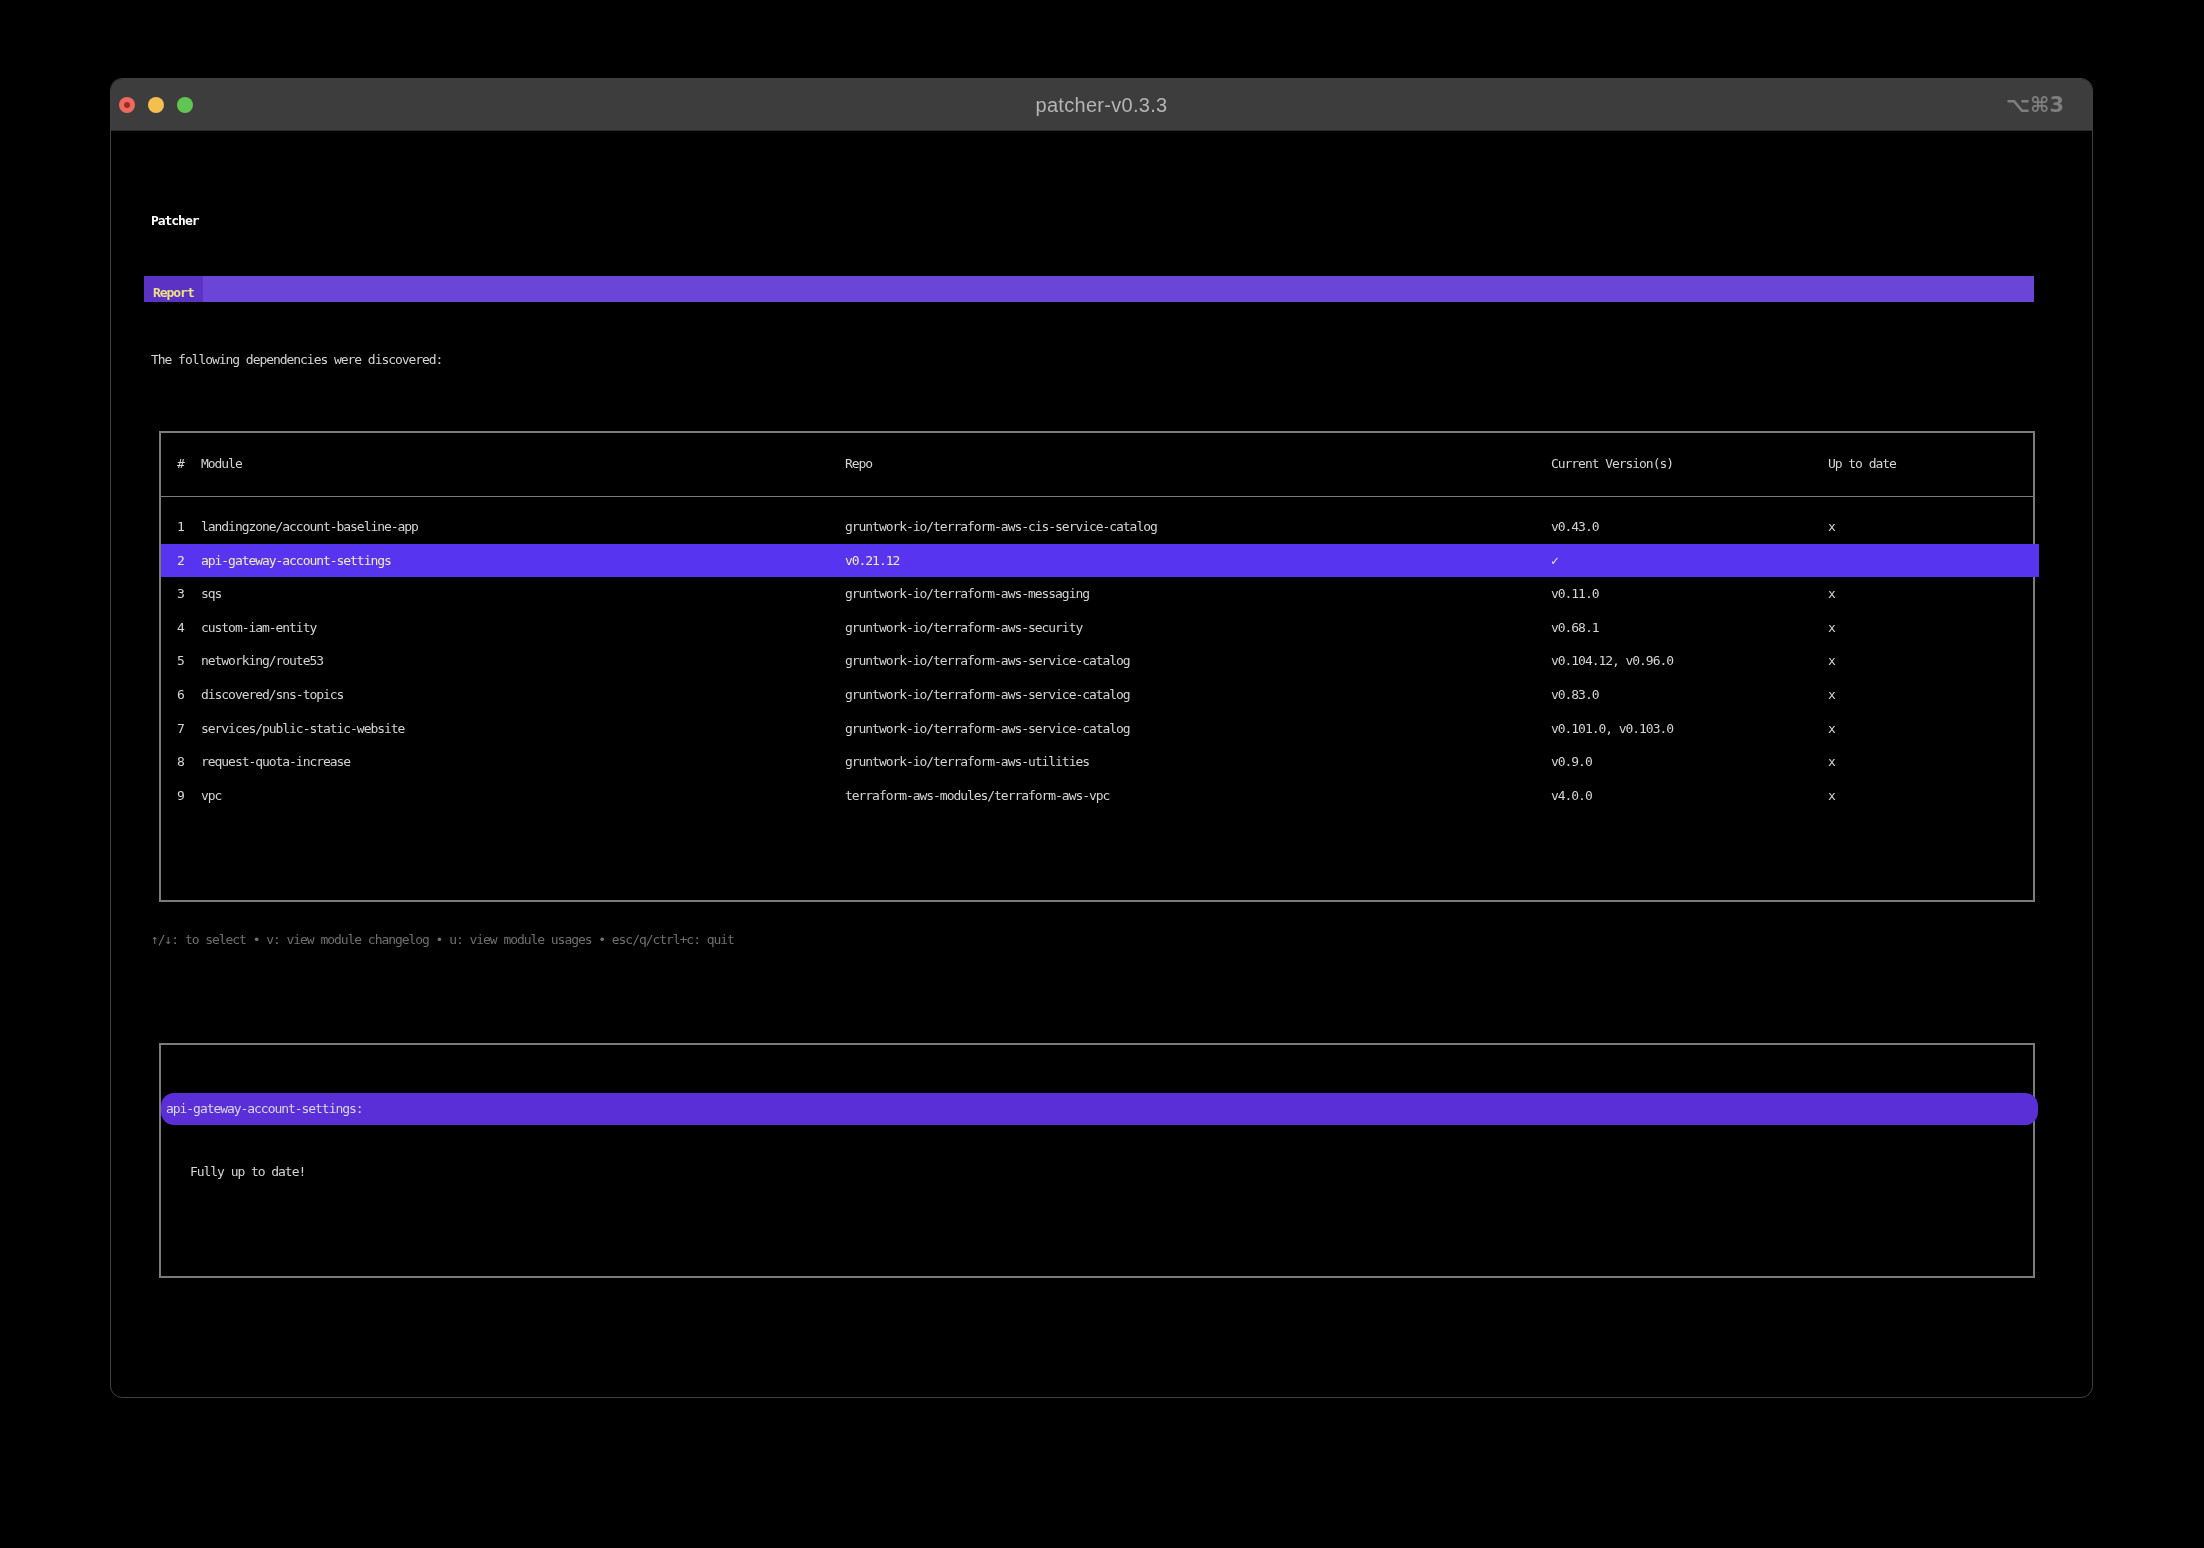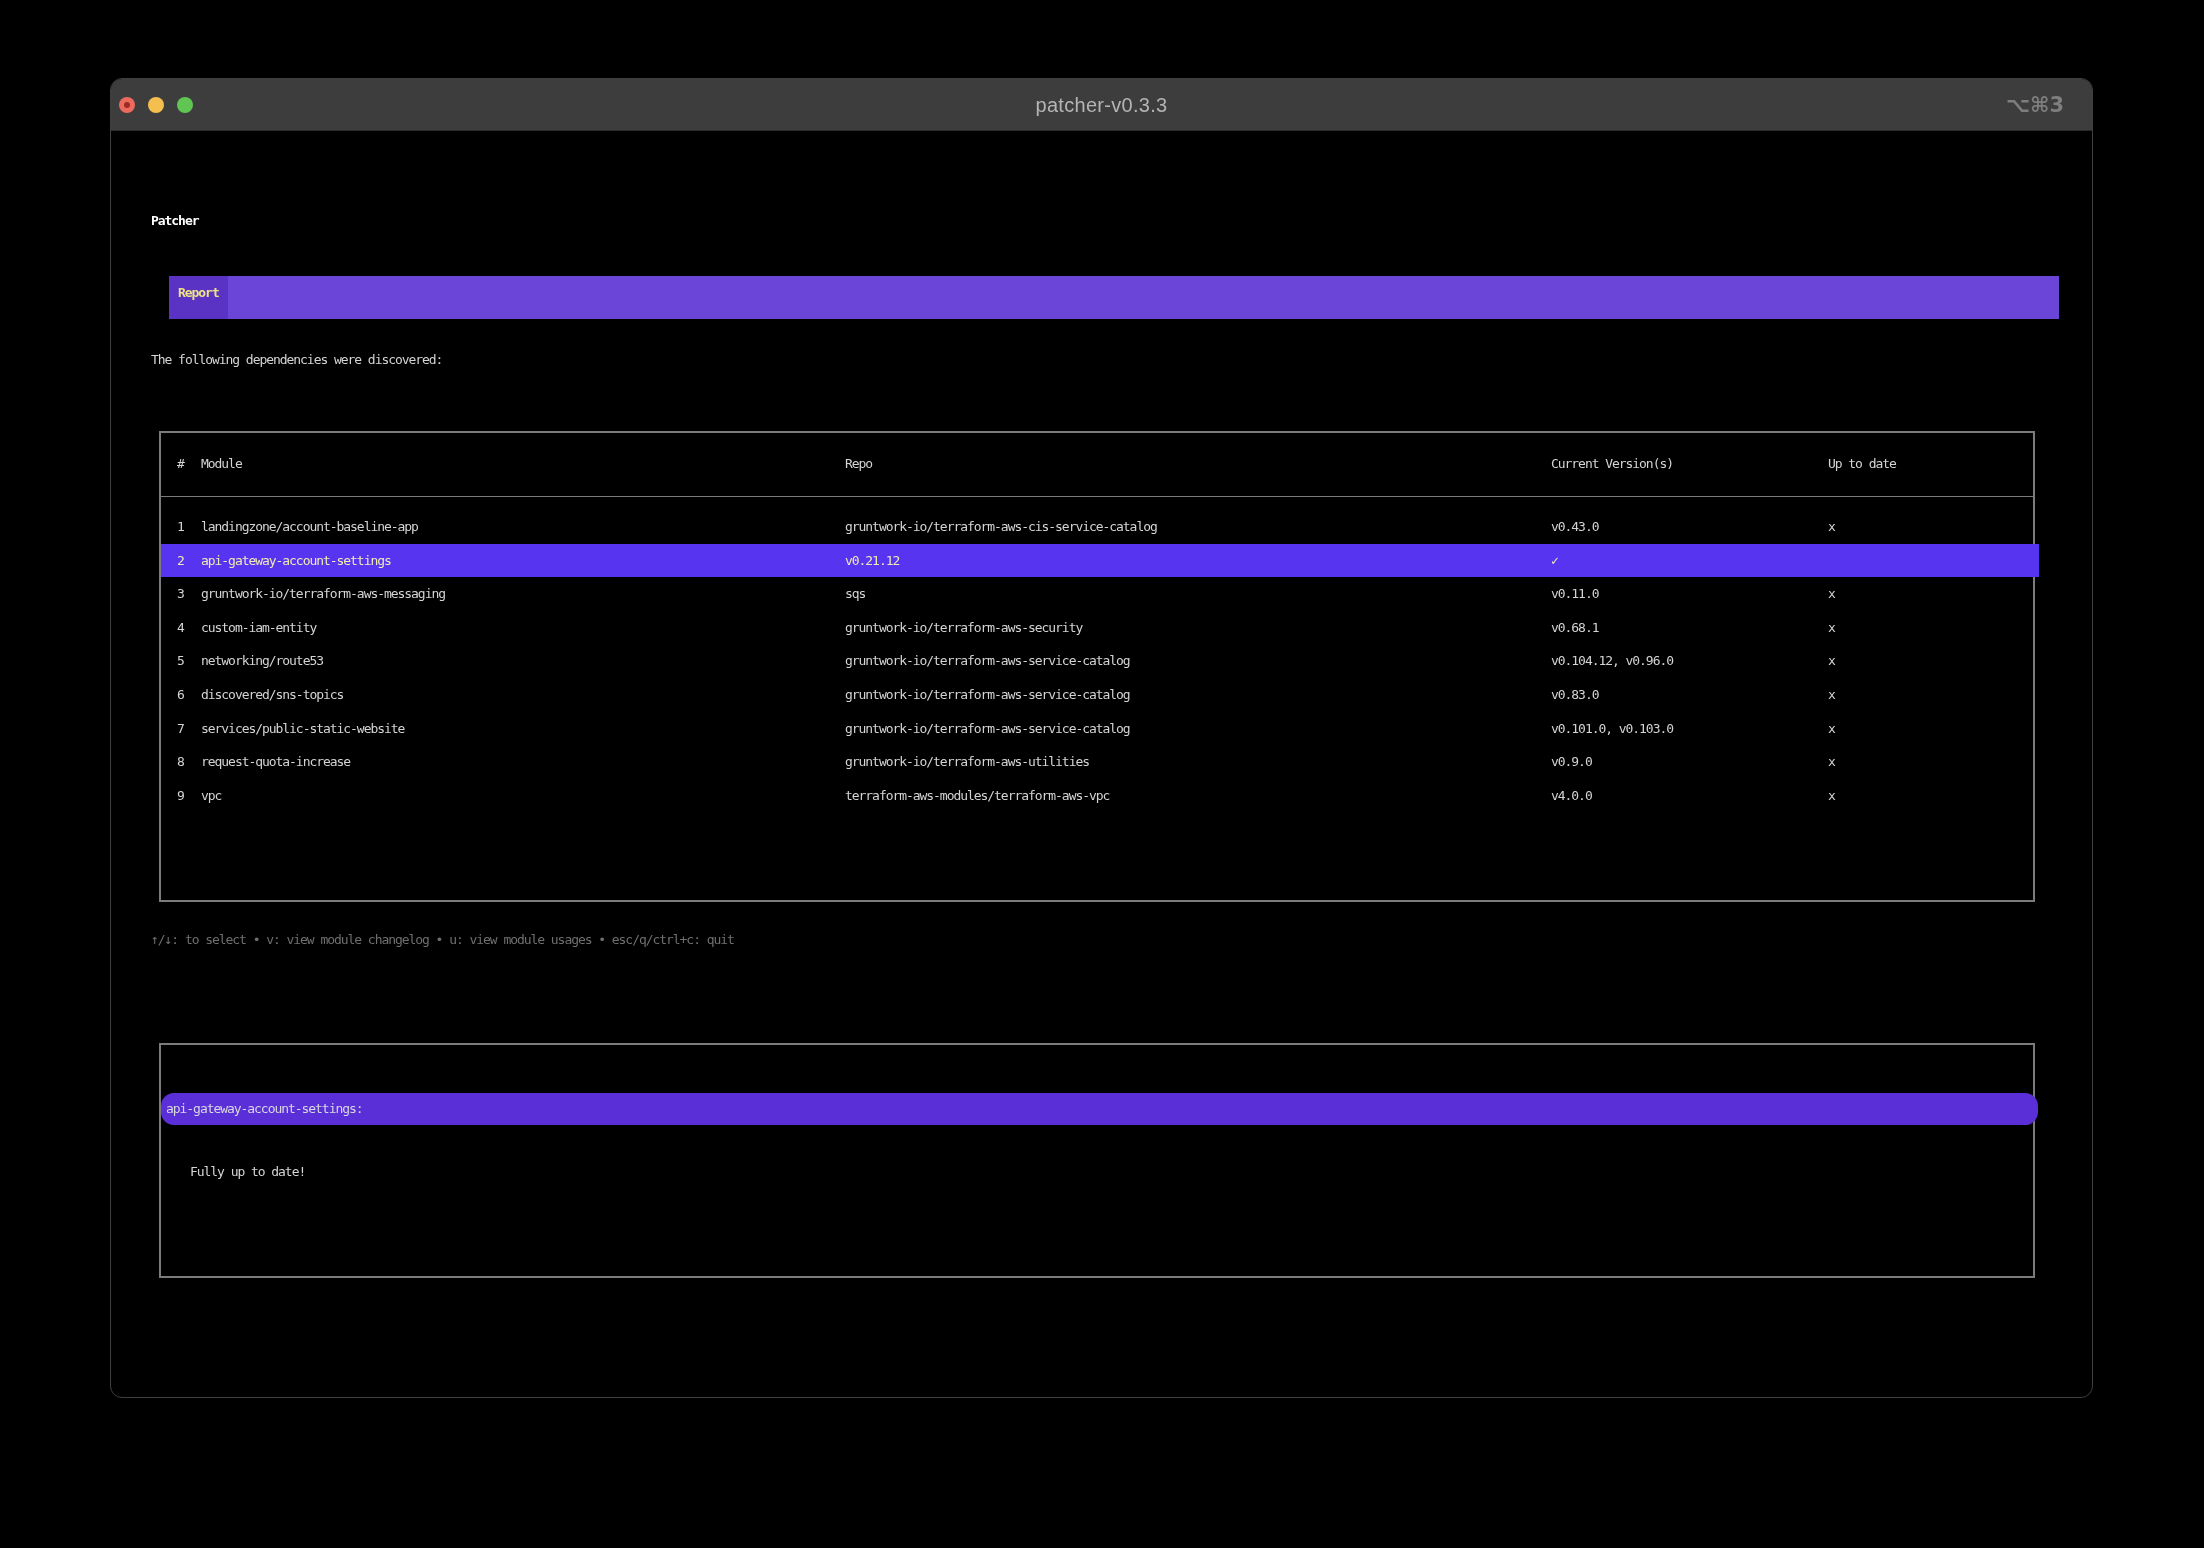--- a/index.html
+++ b/index.html
@@ -56,22 +56,22 @@
     letter-spacing: -1.05px;
     color: var(--text);
   }
 
   .app-heading {
     position: absolute; left: 40px; top: 128px;
     line-height: 28px; font-weight: bold; color: #ffffff;
   }
 
   .banner {
-    position: absolute; left: 58px; top: 197px;
-    width: 1890px; height: 43px;
+    position: absolute; left: 33px; top: 197px;
+    width: 1890px; height: 26px;
     background: var(--banner_bg);
     display: flex; align-items: stretch;
   }
   .banner .tab {
     background: var(--tab_bg);
     color: var(--tab_text);
     font-weight: bold;
     padding: 0 9px;
     line-height: 33px;
   }
@@ -171,22 +171,22 @@
       <div class="cell">x</div>
     </div>
         <div class="t-row tgrid selected">
       <div class="cell">2</div>
       <div class="cell">api-gateway-account-settings</div>
       <div class="cell">v0.21.12</div>
       <div class="cell">✓</div>
     </div>
         <div class="t-row tgrid">
       <div class="cell">3</div>
+      <div class="cell">sqs</div>
       <div class="cell">gruntwork-io/terraform-aws-messaging</div>
-      <div class="cell">sqs</div>
       <div class="cell">v0.11.0</div>
       <div class="cell">x</div>
     </div>
         <div class="t-row tgrid">
       <div class="cell">4</div>
       <div class="cell">custom-iam-entity</div>
       <div class="cell">gruntwork-io/terraform-aws-security</div>
       <div class="cell">v0.68.1</div>
       <div class="cell">x</div>
     </div>

